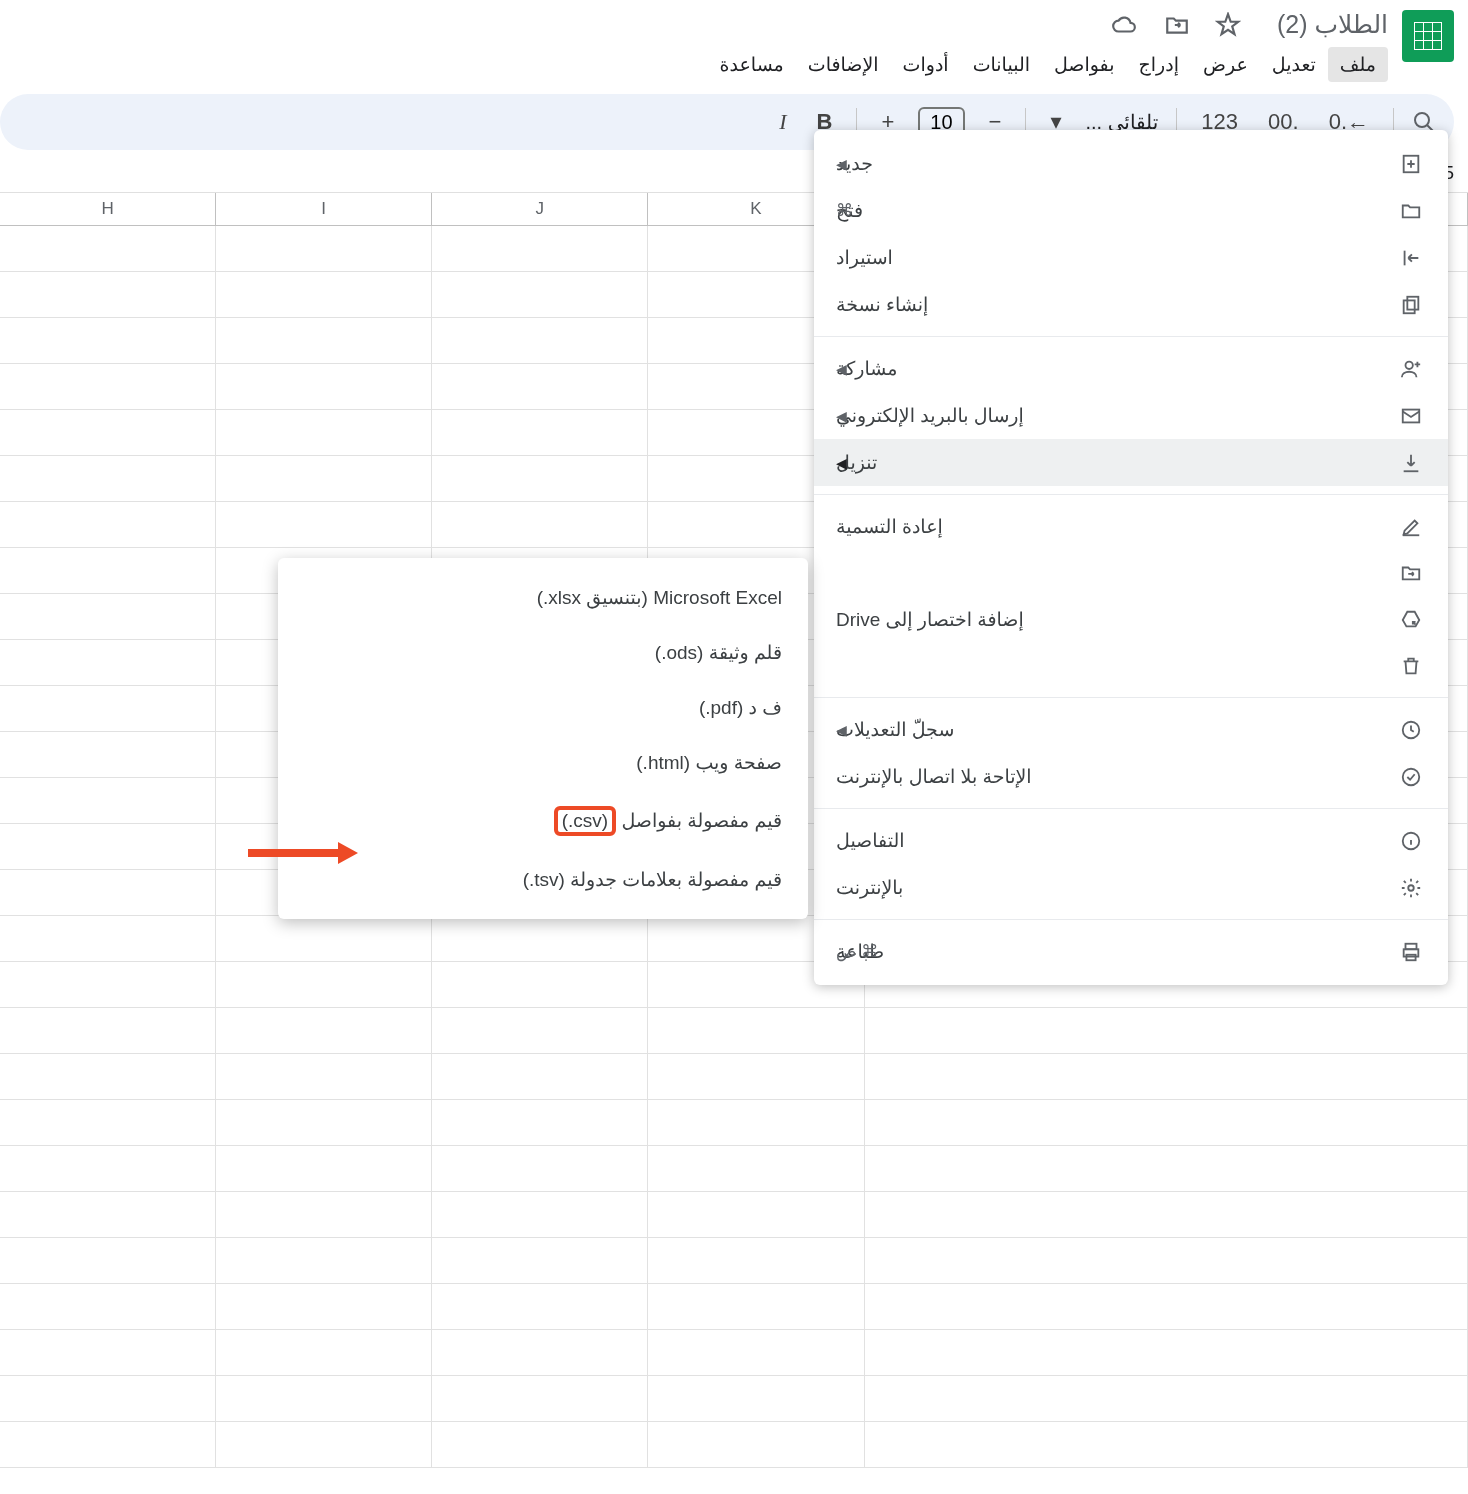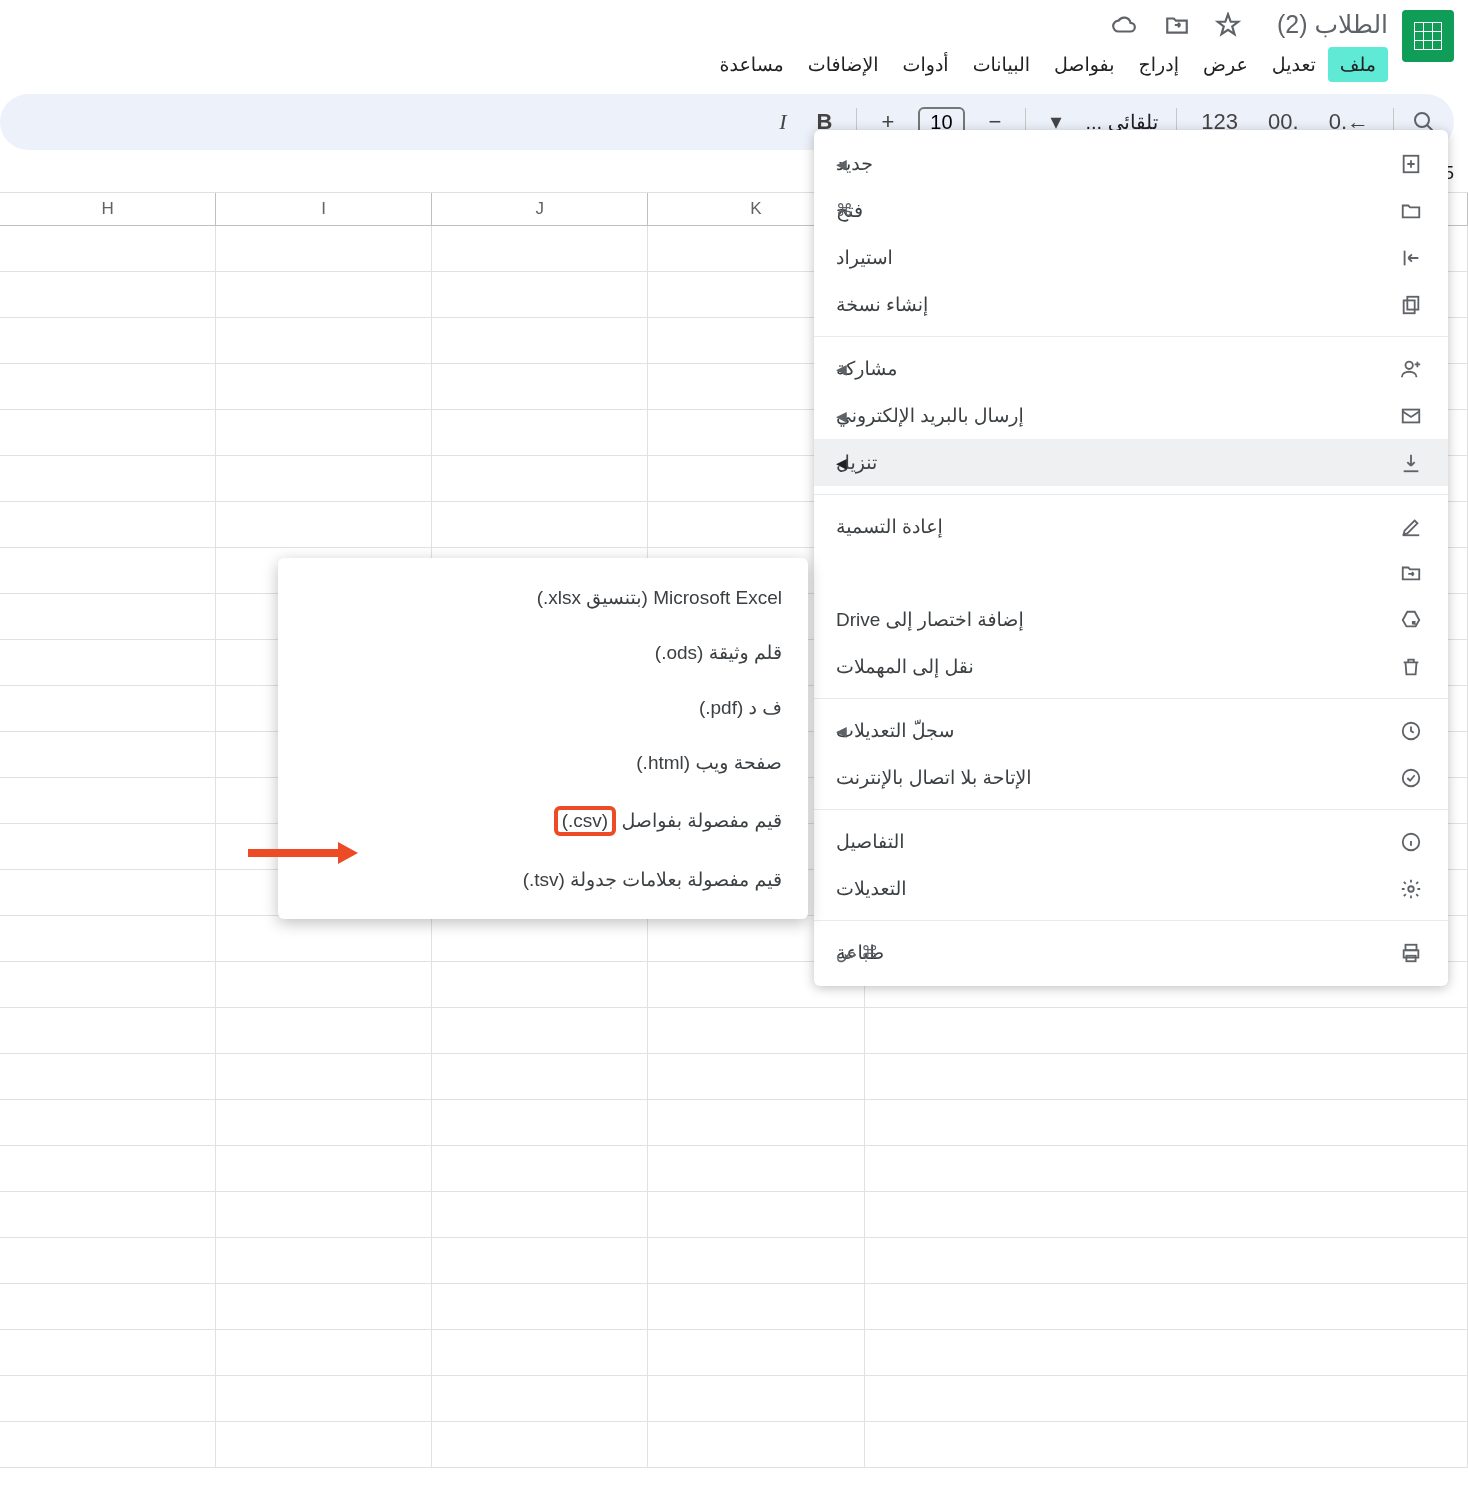--- a/index.html
+++ b/index.html
@@ -10,21 +10,21 @@
   .app-icon-inner { width: 28px; height: 28px; background: #fff; display: grid; grid-template-columns: 1fr 1fr 1fr; grid-template-rows: 1fr 1fr 1fr; gap: 1px; padding: 1px; }
   .app-icon-inner div { background: #0f9d58; }
   .header-mid { flex: 1; }
   .title-row { display: flex; align-items: center; gap: 16px; }
   .doc-title { font-size: 25px; color: #5f6368; }
   .title-icons { display: flex; gap: 24px; color: #5f6368; margin-right: 20px; }
   .title-icons span, .title-icons svg { display: flex; align-items: center; }
 
   .menubar { display: flex; gap: 0; margin-top: 8px; font-size: 19px; color: #202124; }
   .menubar > div { padding: 6px 12px; cursor: pointer; border-radius: 4px; }
-  .menubar > div.active { background: #5eead4; }
+  .menubar > div.active { background: #e5e5e5; }
 
   .toolbar { margin-top: 12px; background: #edf2fa; height: 56px; border-radius: 28px; margin-right: 14px; margin-left: 0; display: flex; align-items: center; padding: 0 18px; gap: 18px; direction: rtl; }
   .toolbar .search-ic { color: #5f6368; }
   .toolbar-sep { width: 1px; height: 28px; background: #c7c7c7; }
   .fmt-txt { font-size: 20px; color: #202124; }
   .font-box { border: 2px solid #747775; border-radius: 6px; padding: 2px 10px; font-size: 20px; }
   .tb-btn { font-size: 22px; color: #444; cursor: pointer; padding: 0 6px; display:flex; align-items:center; }
 
   .name-box { direction: ltr; text-align: right; padding: 12px 14px 8px 0; font-size: 19px; color: #202124; border-bottom: 1px solid #e0e0e0; }
 
@@ -427,21 +427,20 @@
         </svg>
       </span>
     <span class="mtxt">إضافة اختصار إلى Drive</span>
   </div>
   <div class="mitem">
     <span class="mic">
         <svg width="22" height="22" viewBox="0 0 24 24" fill="none" stroke="#5f6368" stroke-width="2">
           <path d="M4 7h16M9 7V4h6v3M6 7l1 13h10l1-13"></path>
         </svg>
       </span>
-    <span class="mtxt">نقل إلى المهملات</span>
   </div>
   <div class="msep"></div>
   <div class="mitem">
     <span class="mic">
         <svg width="22" height="22" viewBox="0 0 24 24" fill="none" stroke="#5f6368" stroke-width="2">
           <circle cx="12" cy="12" r="9"></circle>
           <path d="M12 7v5l3 2"></path>
         </svg>
       </span>
     <span class="mtxt">سجلّ التعديلات</span>
@@ -466,21 +465,21 @@
       </span>
     <span class="mtxt">التفاصيل</span>
   </div>
   <div class="mitem">
     <span class="mic">
         <svg width="22" height="22" viewBox="0 0 24 24" fill="none" stroke="#5f6368" stroke-width="2">
           <circle cx="12" cy="12" r="3"></circle>
           <path d="M12 2v3M12 19v3M4.2 4.2l2.1 2.1M17.7 17.7l2.1 2.1M2 12h3M19 12h3M4.2 19.8l2.1-2.1M17.7 6.3l2.1-2.1"></path>
         </svg>
       </span>
-    <span class="mtxt">التعديلات</span>
+    <span class="mtxt">بالإنترنت</span>
   </div>
   <div class="msep"></div>
   <div class="mitem">
     <span class="mic">
         <svg width="22" height="22" viewBox="0 0 24 24" fill="none" stroke="#5f6368" stroke-width="2">
           <rect x="6" y="3" width="12" height="6"></rect>
           <rect x="4" y="9" width="16" height="8"></rect>
           <rect x="7" y="15" width="10" height="6"></rect>
         </svg>
       </span>

